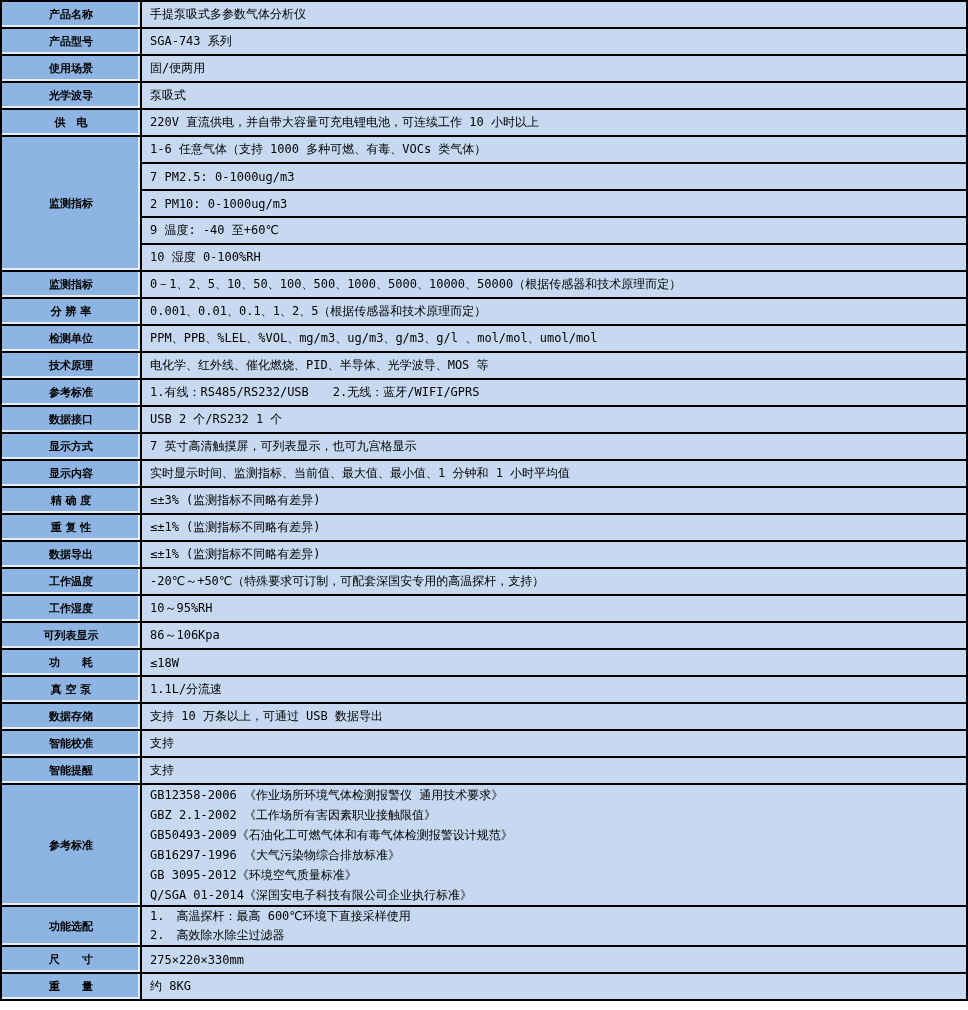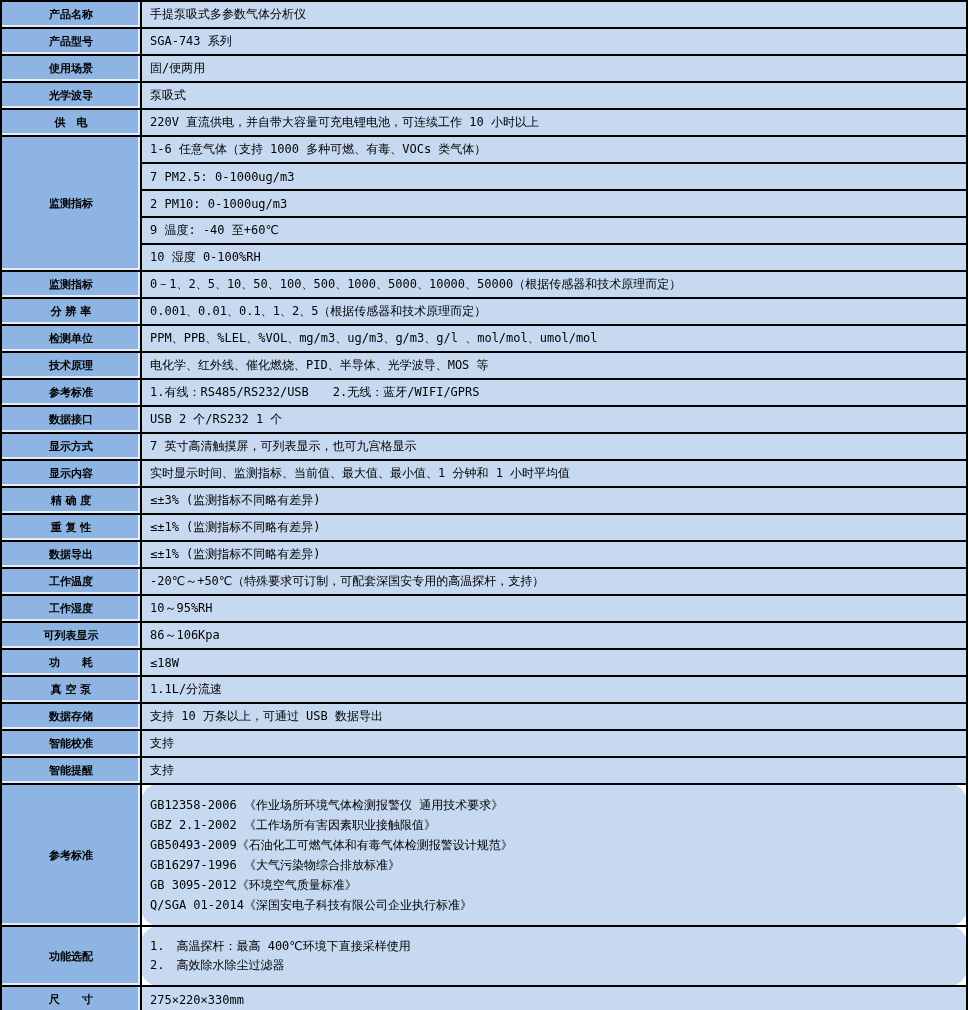--- a/index.html
+++ b/index.html
@@ -39,22 +39,21 @@
     background: var(--value-bg, #C6D9F1);
     font-size: 12px;
     padding: 0 8px;
     font-family: "DejaVu Sans Mono", "DejaVu Sans", monospace;
   }
   tr.single-row td.row-value, tr.single-row th.row-label,
   tr.sub-row td.row-value {
     height: 25px;
   }
   td.lines-cell {
-    padding: 10px 8px;
-    border-radius: 18px;
+    padding: 0 8px;
   }
   td.lines-cell .line {
     line-height: 20px;
     height: 20px;
   }
   td.lines-cell.short .line {
     line-height: 19px;
     height: 19px;
   }
 </style>
@@ -187,21 +186,21 @@
             <div class="line">GBZ 2.1-2002 《工作场所有害因素职业接触限值》</div>
             <div class="line">GB50493-2009《石油化工可燃气体和有毒气体检测报警设计规范》</div>
             <div class="line">GB16297-1996 《大气污染物综合排放标准》</div>
             <div class="line">GB 3095-2012《环境空气质量标准》</div>
             <div class="line">Q/SGA 01-2014《深国安电子科技有限公司企业执行标准》</div>
           </td>
         </tr>
         <tr class="single-row">
           <th class="row-label">功能选配</th>
           <td class="row-value lines-cell short">
-            <div class="line">1.　高温探杆：最高 400℃环境下直接采样使用</div>
+            <div class="line">1.　高温探杆：最高 600℃环境下直接采样使用</div>
             <div class="line">2.　高效除水除尘过滤器</div>
           </td>
         </tr>
         <tr class="single-row">
           <th class="row-label">尺　　寸</th>
           <td class="row-value">275×220×330mm</td>
         </tr>
         <tr class="single-row">
           <th class="row-label">重　　量</th>
           <td class="row-value">约 8KG</td>

